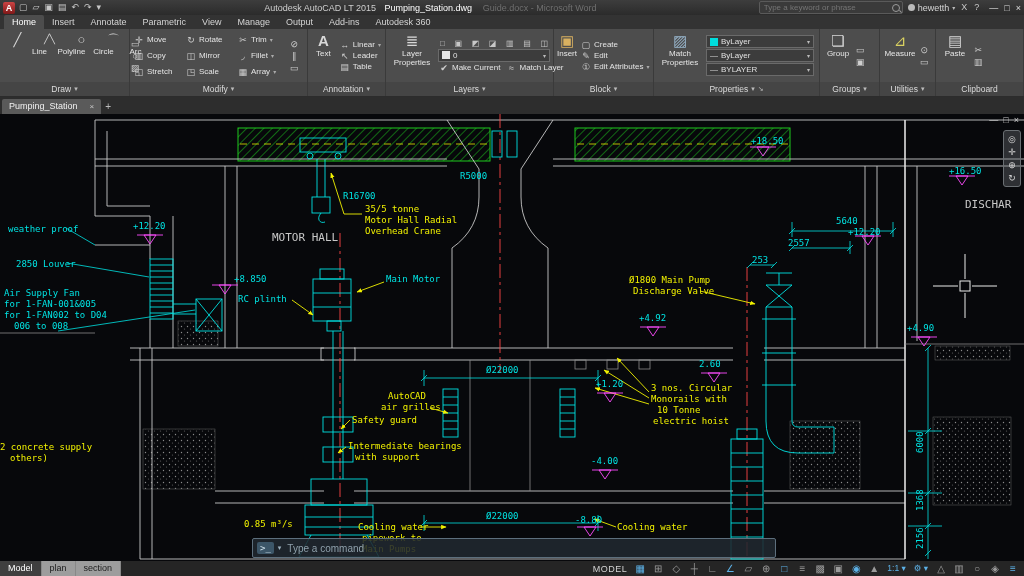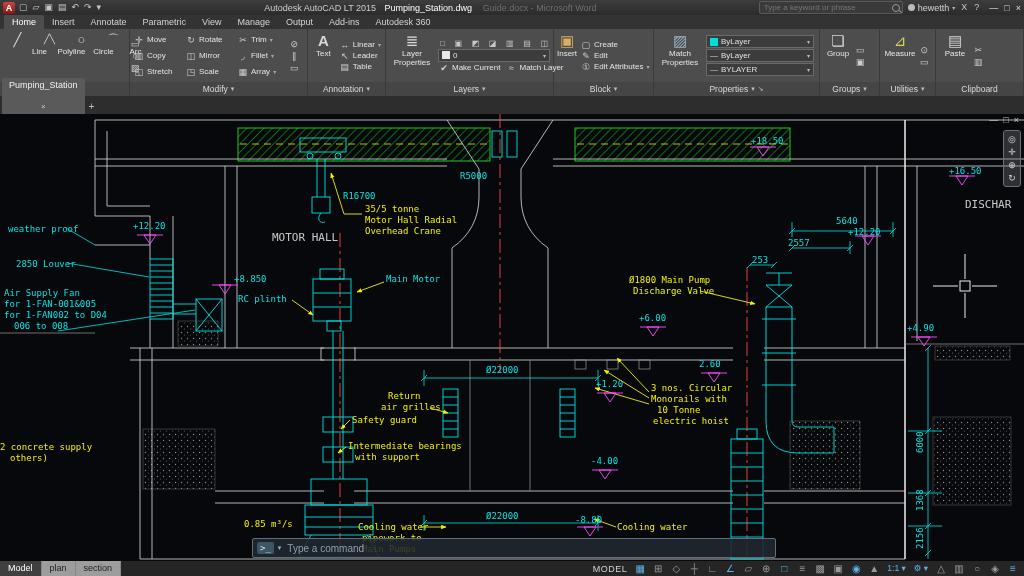--- a/index.html
+++ b/index.html
@@ -62,21 +62,21 @@
   .propsel,.layersel{display:flex;align-items:center;gap:3px;background:#3c3c3c;border:1px solid #6a6a6a;
     height:13px;padding:0 3px;font-size:8px;color:#e0e0e0;box-sizing:border-box;}
   .chip{width:8px;height:8px;flex:0 0 8px;}
   .pval{flex:1;white-space:nowrap;overflow:hidden;}
   .chev{font-size:6px;color:#bbb;}
   .ltg{color:#ddd;}
 
   
   .filetabs{height:17px;background:#2d2d2d;display:flex;align-items:flex-end;padding-left:2px;flex:0 0 17px;}
   .ftab{background:#5a5a5a;color:#f0f0f0;font-size:9px;line-height:15px;padding:0 7px;display:flex;
-    gap:6px;align-items:center;border-radius:2px 2px 0 0;flex-direction:column;}
+    gap:12px;align-items:center;border-radius:2px 2px 0 0;}
   .ftab .fx{color:#c9c9c9;font-size:8px;}
   .fplus{color:#bdbdbd;font-size:10px;margin-left:4px;line-height:15px;}
 
   
   .canvas{position:relative;flex:1;background:#07080b;overflow:hidden;}
   .canvas svg{position:absolute;left:0;top:0;}
   .annlayer{position:absolute;left:0;top:0;width:100%;height:100%;pointer-events:none;}
   .ann{position:absolute;font-family:"DejaVu Sans Mono",monospace;font-size:9px;line-height:9px;white-space:nowrap;}
   .winctl{position:absolute;right:5px;top:1px;display:flex;gap:5px;color:#c9c9c9;font-size:9px;z-index:4;}
   .navbar{position:absolute;right:3px;top:16px;width:16px;background:rgba(110,116,120,.38);
@@ -576,21 +576,21 @@
         <span class="ann" style="left: 244px; top: 406px; color: rgb(242, 242, 0);">0.85 m³/s</span>
         <span class="ann" style="left: 272px; top: 119px; color: rgb(200, 200, 200); font-size: 11px;">MOTOR HALL</span>
         <span class="ann" style="left: 343px; top: 78px; color: rgb(0, 227, 227);">R16700</span>
         <span class="ann" style="left: 365px; top: 91px; color: rgb(242, 242, 0);">35/5 tonne</span>
         <span class="ann" style="left: 365px; top: 102px; color: rgb(242, 242, 0);">Motor Hall Radial</span>
         <span class="ann" style="left: 365px; top: 113px; color: rgb(242, 242, 0);">Overhead Crane</span>
         <span class="ann" style="left: 460px; top: 58px; color: rgb(0, 227, 227);">R5000</span>
         <span class="ann" style="left: 234px; top: 161px; color: rgb(0, 227, 227);">+8.850</span>
         <span class="ann" style="left: 238px; top: 181px; color: rgb(0, 227, 227);">RC plinth</span>
         <span class="ann" style="left: 386px; top: 161px; color: rgb(0, 227, 227);">Main Motor</span>
-        <span class="ann" style="left: 388px; top: 278px; color: rgb(242, 242, 0);">Return</span>
+        <span class="ann" style="left: 388px; top: 278px; color: rgb(242, 242, 0);">AutoCAD</span>
         <span class="ann" style="left: 381px; top: 289px; color: rgb(242, 242, 0);">air grilles</span>
         <span class="ann" style="left: 352px; top: 302px; color: rgb(242, 242, 0);">Safety guard</span>
         <span class="ann" style="left: 348px; top: 328px; color: rgb(242, 242, 0);">Intermediate bearings</span>
         <span class="ann" style="left: 355px; top: 339px; color: rgb(242, 242, 0);">with support</span>
         <span class="ann" style="left: 486px; top: 252px; color: rgb(0, 227, 227);">Ø22000</span>
         <span class="ann" style="left: 486px; top: 398px; color: rgb(0, 227, 227);">Ø22000</span>
         <span class="ann" style="left: 596px; top: 266px; color: rgb(0, 227, 227);">+1.20</span>
         <span class="ann" style="left: 591px; top: 343px; color: rgb(0, 227, 227);">-4.00</span>
         <span class="ann" style="left: 575px; top: 402px; color: rgb(0, 227, 227);">-8.80</span>
         <span class="ann" style="left: 358px; top: 409px; color: rgb(242, 242, 0);">Cooling water</span>
@@ -601,21 +601,21 @@
         <span class="ann" style="left: 751px; top: 23px; color: rgb(0, 227, 227);">+18.50</span>
         <span class="ann" style="left: 949px; top: 53px; color: rgb(0, 227, 227);">+16.50</span>
         <span class="ann" style="left: 965px; top: 86px; color: rgb(200, 200, 200); font-size: 11px;">DISCHAR</span>
         <span class="ann" style="left: 133px; top: 108px; color: rgb(0, 227, 227);">+12.20</span>
         <span class="ann" style="left: 836px; top: 103px; color: rgb(0, 227, 227);">5640</span>
         <span class="ann" style="left: 848px; top: 114px; color: rgb(0, 227, 227);">+12.20</span>
         <span class="ann" style="left: 788px; top: 125px; color: rgb(0, 227, 227);">2557</span>
         <span class="ann" style="left: 752px; top: 142px; color: rgb(0, 227, 227);">253</span>
         <span class="ann" style="left: 629px; top: 162px; color: rgb(242, 242, 0);">Ø1800 Main Pump</span>
         <span class="ann" style="left: 633px; top: 173px; color: rgb(242, 242, 0);">Discharge Valve</span>
-        <span class="ann" style="left: 639px; top: 200px; color: rgb(0, 227, 227);">+6.00</span>
+        <span class="ann" style="left: 639px; top: 200px; color: rgb(0, 227, 227);">+4.92</span>
         <span class="ann" style="left: 699px; top: 246px; color: rgb(0, 227, 227);">2.60</span>
         <span class="ann" style="left: 651px; top: 270px; color: rgb(242, 242, 0);">3 nos. Circular</span>
         <span class="ann" style="left: 651px; top: 281px; color: rgb(242, 242, 0);">Monorails with</span>
         <span class="ann" style="left: 657px; top: 292px; color: rgb(242, 242, 0);">10 Tonne</span>
         <span class="ann" style="left: 653px; top: 303px; color: rgb(242, 242, 0);">electric hoist</span>
         <span class="ann" style="left: 907px; top: 210px; color: rgb(0, 227, 227);">+4.90</span>
         <span class="ann" style="left: 916px; top: 339px; color: rgb(0, 227, 227); transform: rotate(-90deg); transform-origin: 0px 0px;">6000</span>
         <span class="ann" style="left: 916px; top: 397px; color: rgb(0, 227, 227); transform: rotate(-90deg); transform-origin: 0px 0px;">1368</span>
         <span class="ann" style="left: 916px; top: 435px; color: rgb(0, 227, 227); transform: rotate(-90deg); transform-origin: 0px 0px;">2156</span>
       </div>

